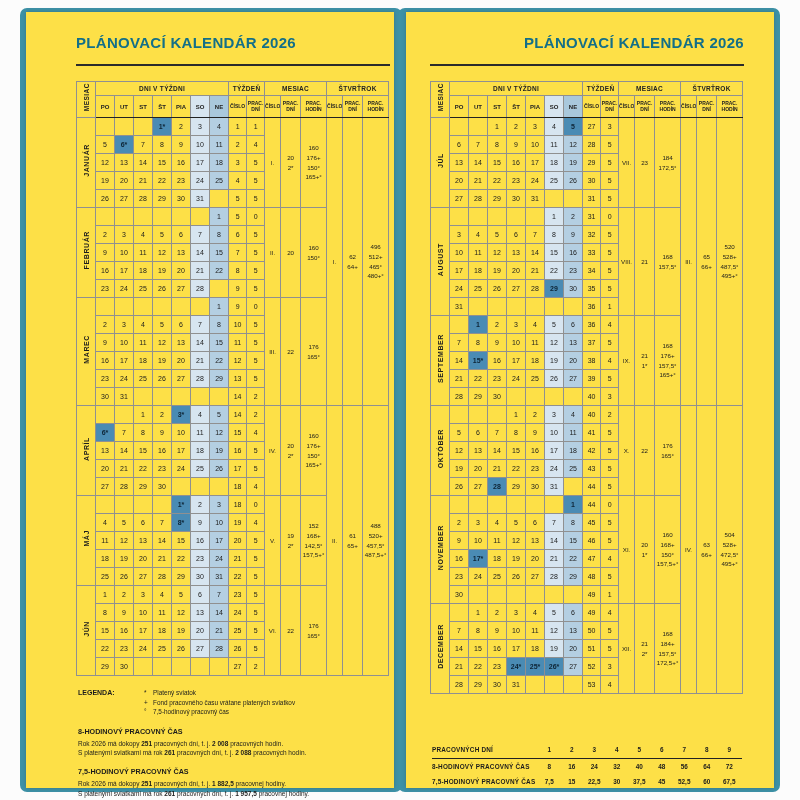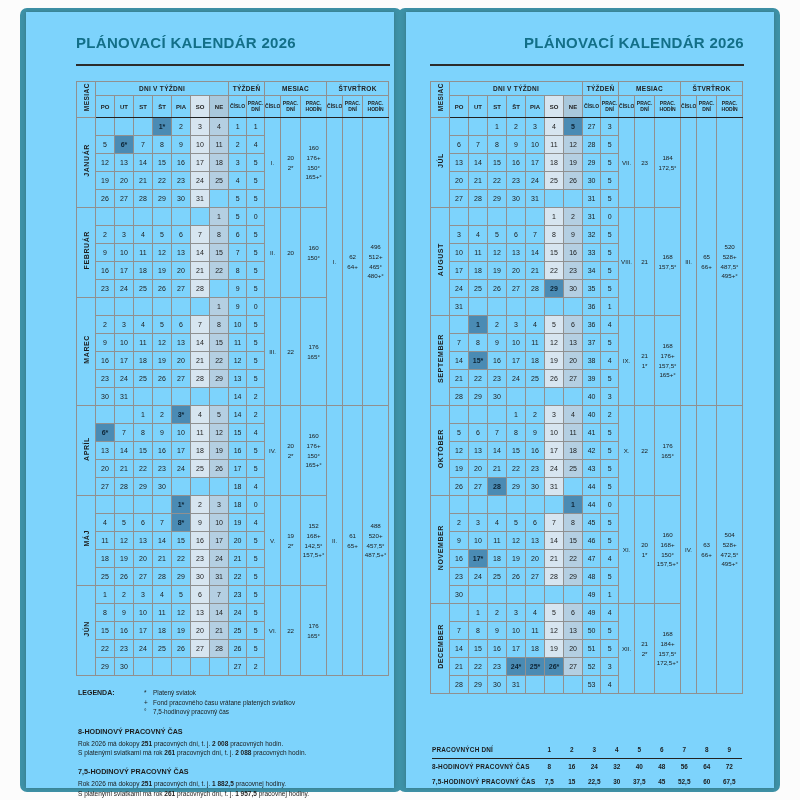--- a/index.html
+++ b/index.html
@@ -1,20 +1,20 @@
 <!DOCTYPE html>
 <html><head>
 <meta charset="utf-8">
 <style>
   html,body{margin:0;padding:0;background:#fcfcfc;}
   body{width:800px;height:800px;position:relative;font-family:"Liberation Sans",sans-serif;color:#1c1c1c;}
   .cover{position:absolute;top:8px;height:784px;width:382px;background:#3e92a7;border-radius:7px;}
   #cover-left{left:20px;}
   #cover-right{left:398px;}
-  .page{position:absolute;top:12px;width:368px;height:776px;background:#7dd3fc;box-shadow:0 0 4px rgba(40,60,70,.35);}
+  .page{position:absolute;top:12px;width:368px;height:776px;background:#fde047;box-shadow:0 0 4px rgba(40,60,70,.35);}
   #page-left{left:26px;}
   #page-right{left:406px;}
   .content{position:absolute;top:22px;width:314px;}
   #page-left .content{left:50px;}
   #page-right .content{left:24px;}
   .title{font-size:15px;font-weight:bold;color:#136f88;letter-spacing:.3px;margin:0 0 0 0;}
   #page-right .title{text-align:right;}
   .rule{border-top:2px solid #2b2b2b;margin-top:13px;}
   table.cal{border-collapse:collapse;table-layout:fixed;margin-top:15px;border:1.5px solid #222;width:312px;}
   table.cal th,table.cal td{border:1px solid #909090;padding:0;text-align:center;vertical-align:middle;overflow:hidden;}

